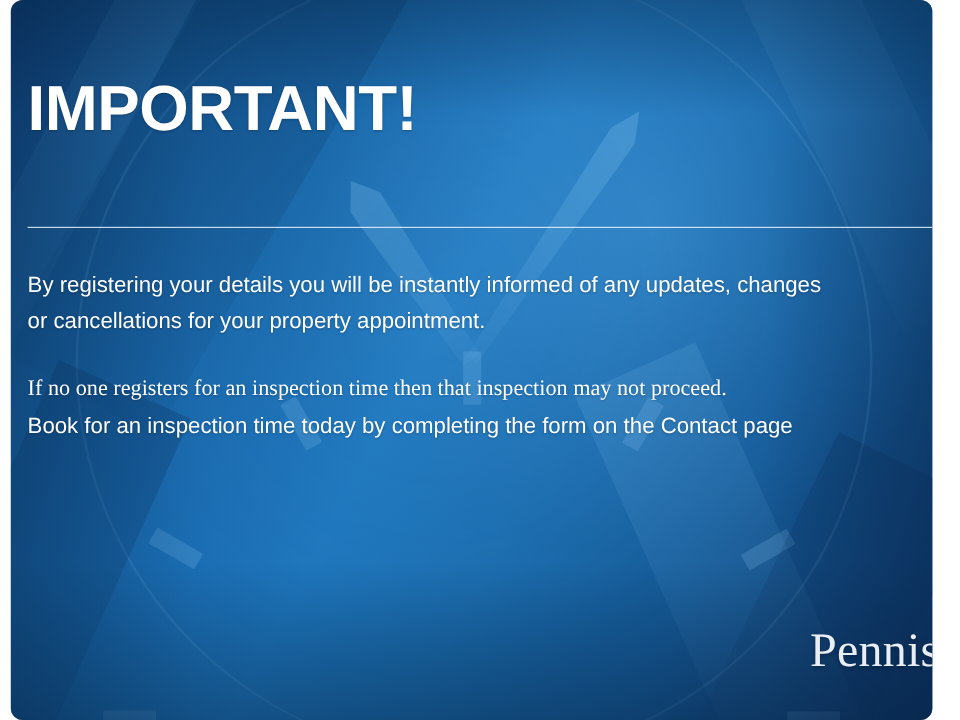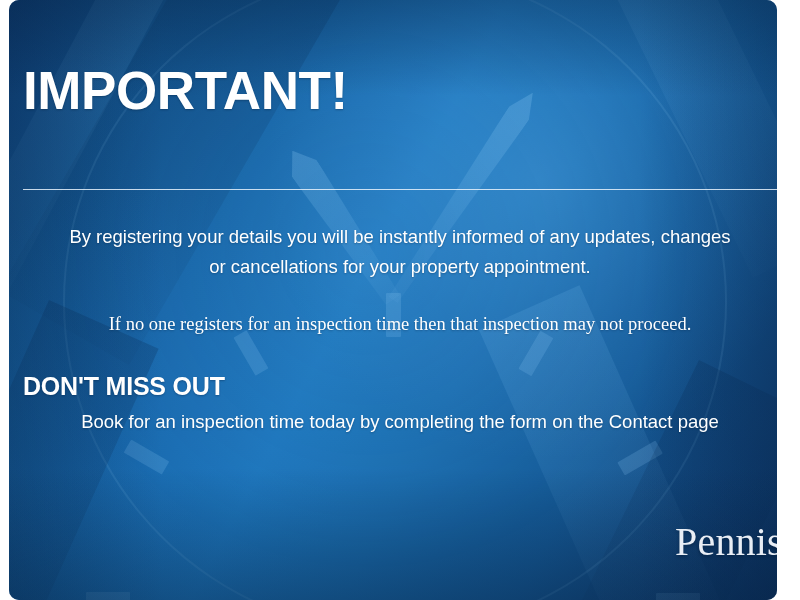--- a/index.html
+++ b/index.html
@@ -181,21 +181,20 @@
     top: 222px;
     right: 0px;
     color: #ffffff;
   }
   .para {
     font-size: 18.5px;
     line-height: 1.62;
     font-weight: 400;
     white-space: nowrap;
     text-shadow: 0 1px 2px rgba(4,26,52,0.30);
-    text-align: center;
   }
   .para.gap-top { margin-top: 28px; font-family: Liberation Serif, serif; }
 
   .subhead {
     font-size: 25px;
     font-weight: bold;
     color: #ffffff;
     letter-spacing: -0.2px;
     white-space: nowrap;
     margin-top: 32px;
@@ -255,21 +254,20 @@
         <div class="title-important">IMPORTANT!</div>
       </div>
 
       <div class="divider"></div>
 
       <div class="body-block">
         <div class="para">By registering your details you will be instantly informed of any updates, changes</div>
         <div class="para">or cancellations for your property appointment.</div>
         <div class="para gap-top">If no one registers for an inspection time then that inspection may not proceed.</div>
 
-        <div class="subhead">DON'T MISS OUT</div>
 
         <div class="para">Book for an inspection time today by completing the form on the Contact page</div>
       </div>
 
       <div class="logo">Pennisi</div>
 
     </div>
   </div>
 </div>
 

